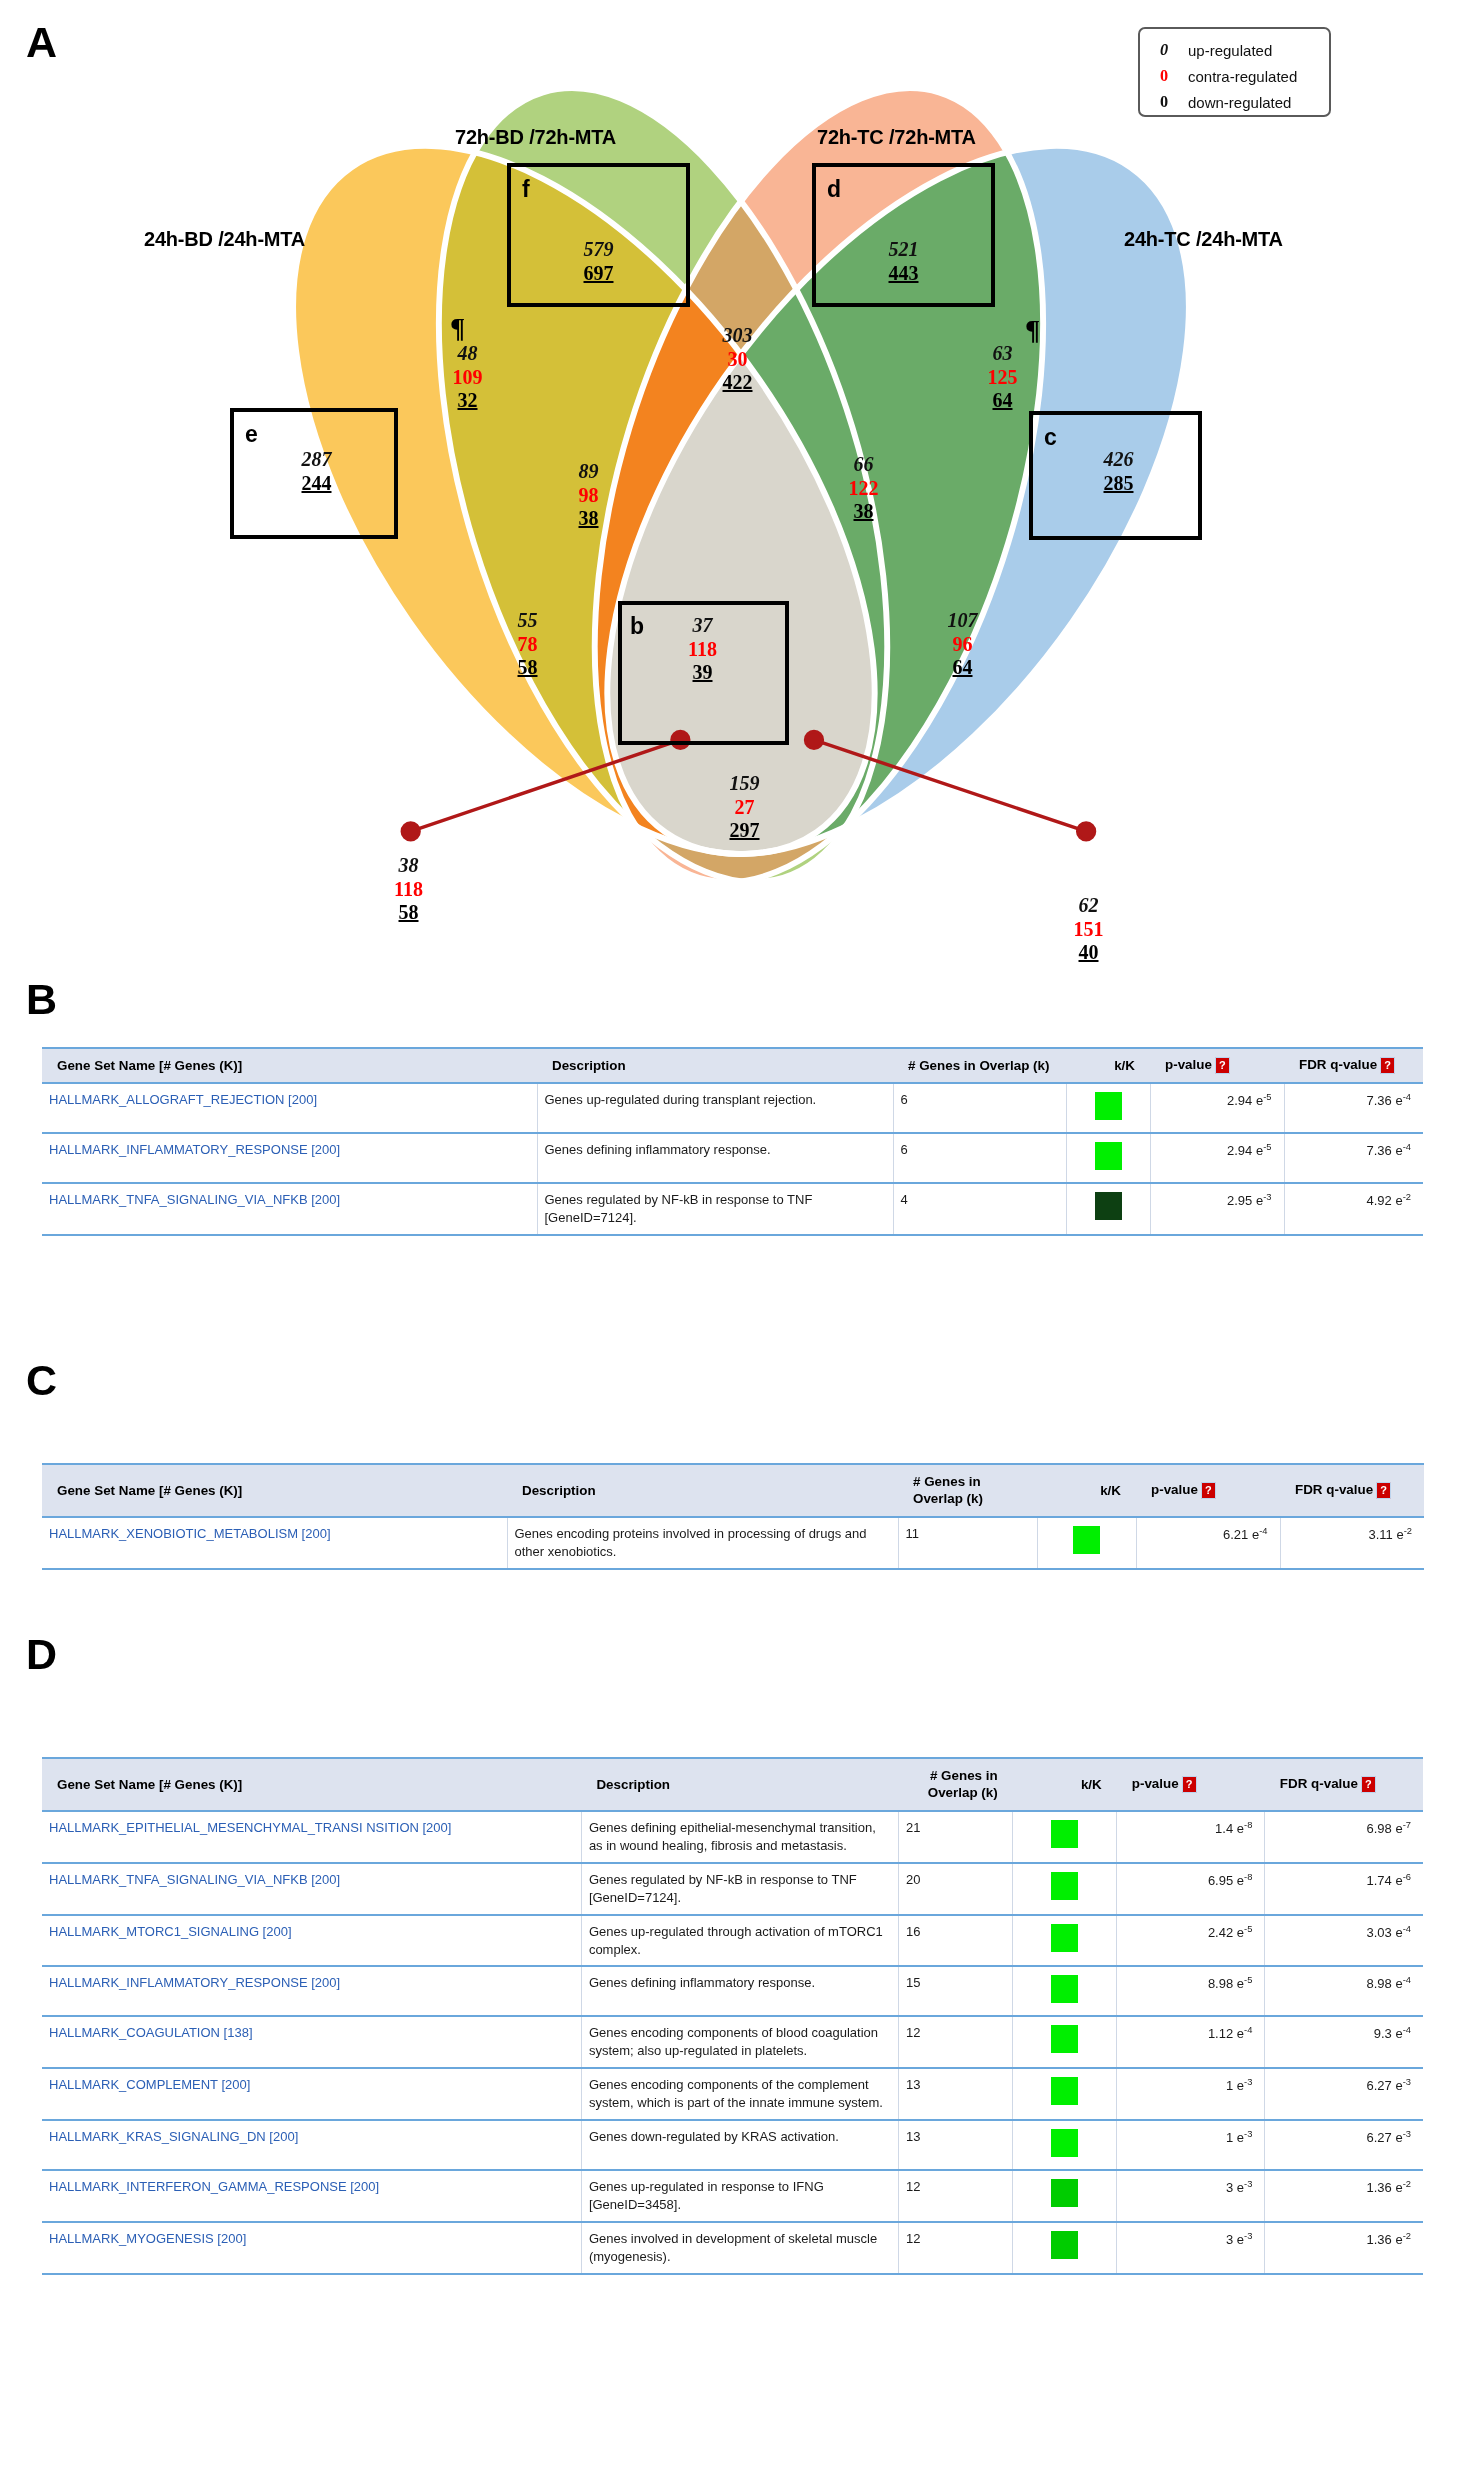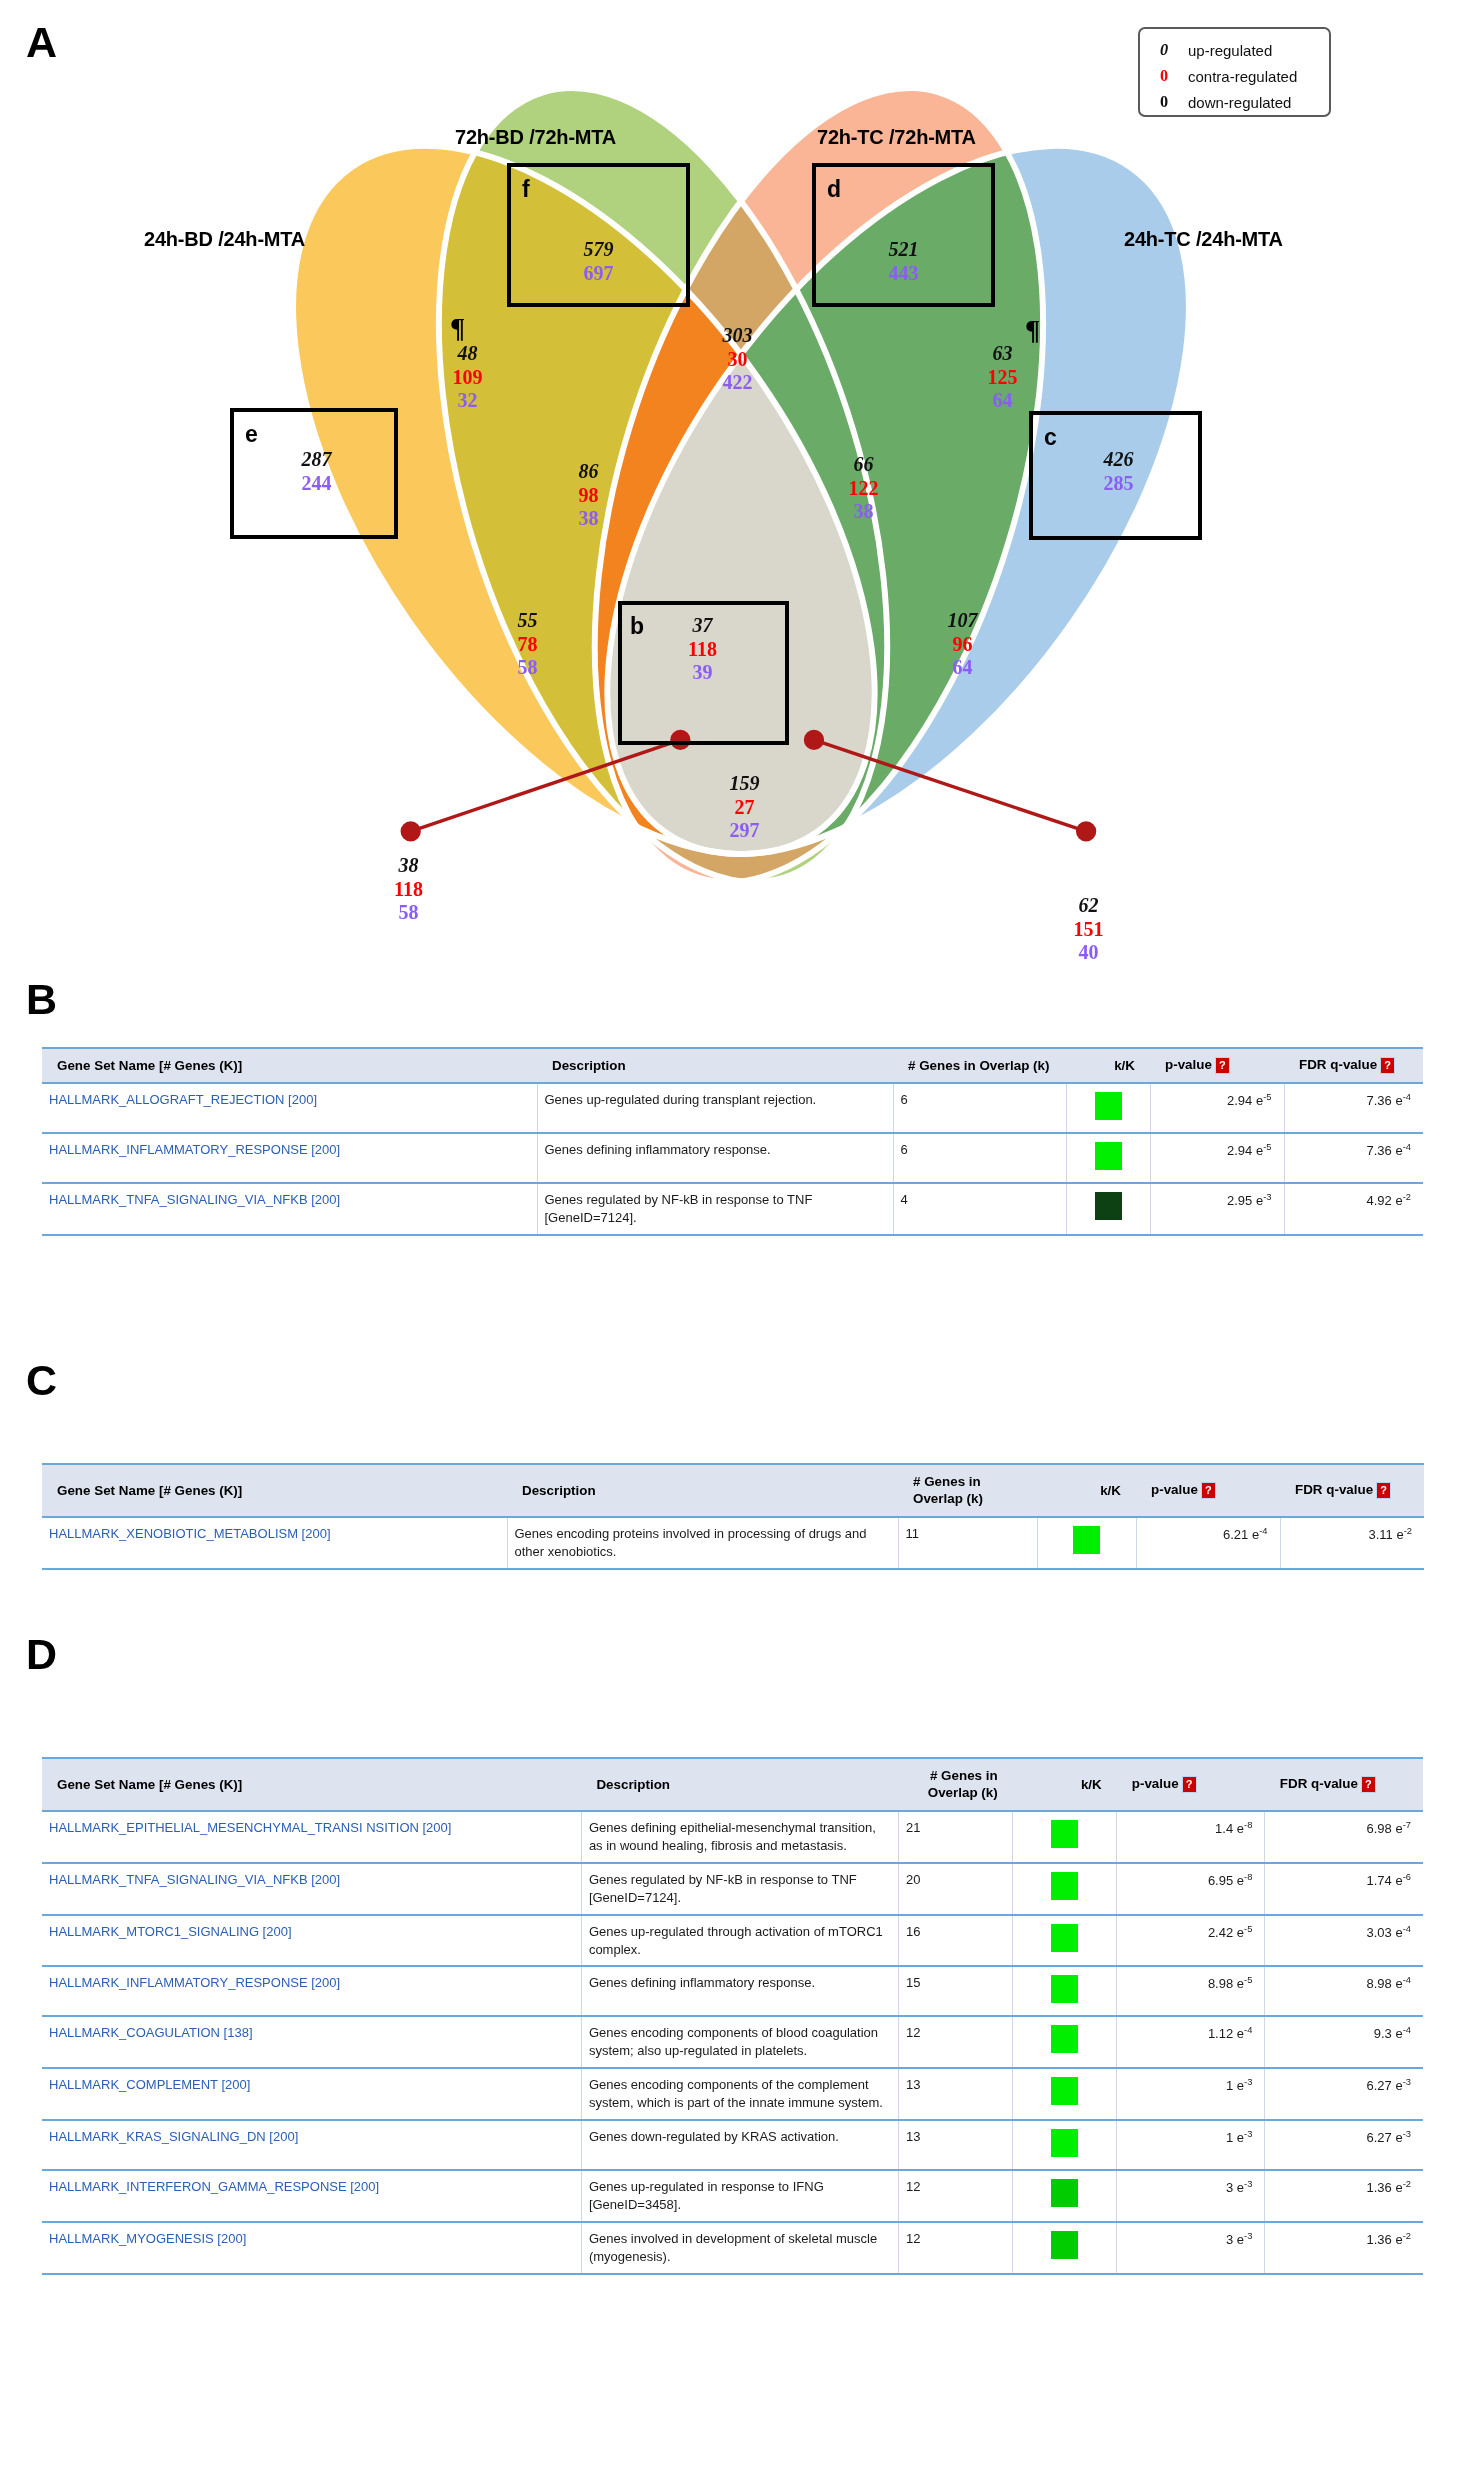--- a/index.html
+++ b/index.html
@@ -57,21 +57,21 @@
   .cell{
     position:absolute;
     text-align:center;
     font-family:"Liberation Serif", serif;
     font-weight:bold;
     line-height:1.18;
     white-space:nowrap;
   }
   .cell .v-up{display:block;font-style:italic;font-size:20px;color:#111;}
   .cell .v-contra{display:block;font-size:20px;color:#ff0000;font-style:normal;}
-  .cell .v-down{display:block;font-size:20px;color:#8b5cf6;font-style:normal;}
+  .cell .v-down{display:block;font-size:20px;color:#000000;text-decoration:underline;font-style:normal;}
 
   .hl-box{position:absolute;border:4.5px solid #000;box-sizing:border-box;}
   .hl-tag{
     position:absolute;
     font-size:23px;font-weight:bold;color:#000;
     font-family:"Liberation Sans", sans-serif;
     line-height:1;
   }
   .pilcrow{
     position:absolute;
@@ -301,21 +301,21 @@
       <span class="v-down">422</span>
     </div>
 
     <div class="cell" style="left:958px;top:342px;width:89px;">
       <span class="v-up">63</span>
       <span class="v-contra">125</span>
       <span class="v-down">64</span>
     </div>
 
     <div class="cell" style="left:544px;top:460px;width:89px;">
-      <span class="v-up">86</span>
+      <span class="v-up">89</span>
       <span class="v-contra">98</span>
       <span class="v-down">38</span>
     </div>
 
     <div class="cell" style="left:819px;top:453px;width:89px;">
       <span class="v-up">66</span>
       <span class="v-contra">122</span>
       <span class="v-down">38</span>
     </div>
 

